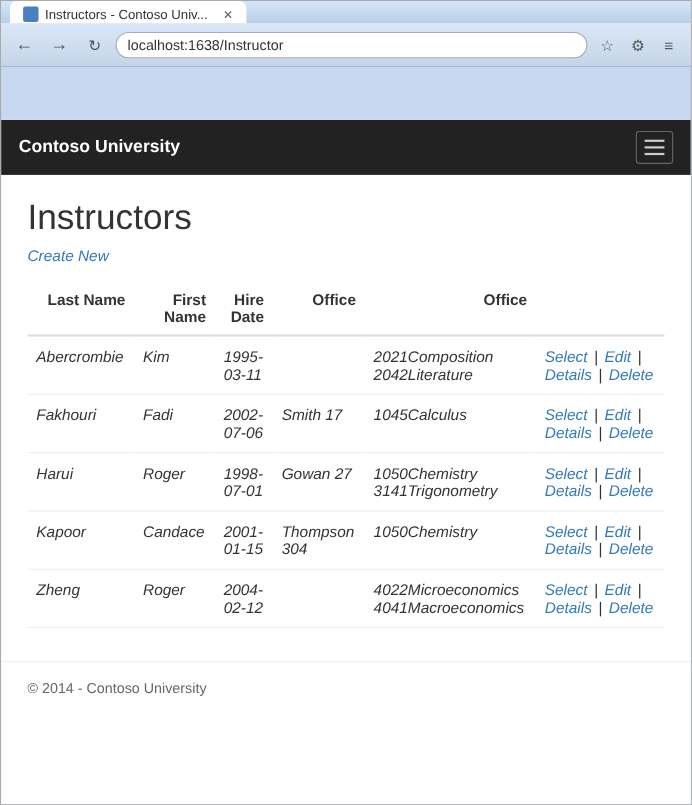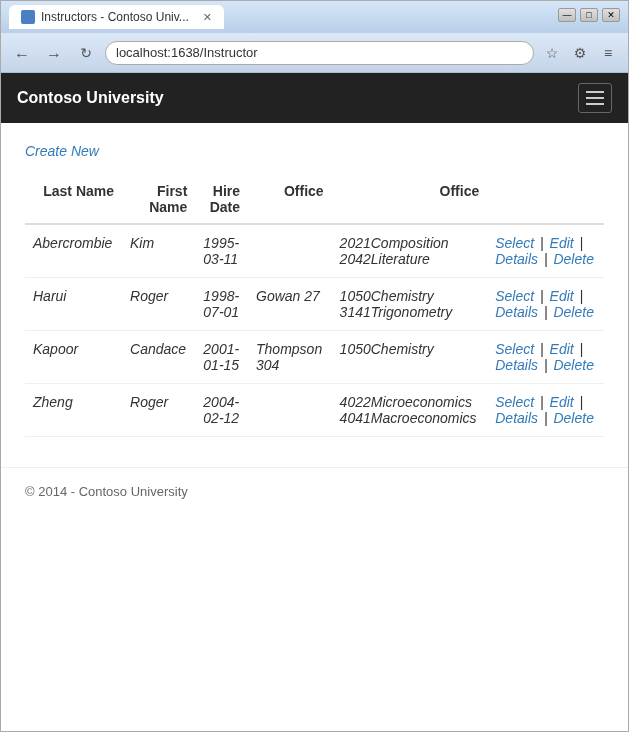--- a/index.html
+++ b/index.html
@@ -1,35 +1,35 @@
 <!DOCTYPE html>
 <html><head>
   <meta charset="utf-8">
   <style>
     * { margin: 0; padding: 0; box-sizing: border-box; }
     body { font-family: Arial, sans-serif; font-size: 14px; background: #fff; width: 629px; height: 732px; overflow: hidden; }
 
     
     .browser-outer { width: 629px; height: 732px; background: #c8d8f0; display: flex; flex-direction: column; border: 1px solid #aaa; }
-    .browser-titlebar { background: linear-gradient(to bottom, #d6e6f8, #b8cfe8); height: 32px; display: flex; align-items: center; padding: 0 8px; }
+    .browser-titlebar { background: linear-gradient(to bottom, #d6e6f8, #b8cfe8); height: 20px; display: flex; align-items: flex-start; padding: 0 8px; flex-direction: column; }
     .browser-tab { background: #fff; border-radius: 6px 6px 0 0; padding: 5px 12px; font-size: 12px; color: #333; display: flex; align-items: center; gap: 6px; min-width: 160px; }
     .browser-tab-icon { width: 14px; height: 14px; background: #4a7fc1; border-radius: 2px; display: inline-block; }
     .browser-tab-close { margin-left: 8px; color: #666; cursor: pointer; font-size: 11px; }
     .browser-titlebar-controls { margin-left: auto; margin-bottom: 4px; display: flex; gap: 4px; }
     .titlebar-btn { width: 18px; height: 14px; background: linear-gradient(to bottom, #e0e0e0, #c0c0c0); border: 1px solid #999; border-radius: 2px; display: flex; align-items: center; justify-content: center; font-size: 9px; cursor: pointer; }
 
     .browser-toolbar { background: linear-gradient(to bottom, #dce8f8, #c4d4e8); height: 40px; display: flex; align-items: center; padding: 0 8px; gap: 6px; border-bottom: 1px solid #aabbd0; }
     .nav-btn { width: 26px; height: 26px; display: flex; align-items: center; justify-content: center; cursor: pointer; color: #555; font-size: 16px; background: none; border: none; }
     .refresh-btn { font-size: 14px; }
     .address-bar { flex: 1; height: 24px; border: 1px solid #aaa; border-radius: 12px; padding: 0 10px; font-size: 13px; background: #fff; color: #333; outline: none; }
     .toolbar-icons { display: flex; gap: 4px; }
     .toolbar-icon-btn { width: 24px; height: 24px; display: flex; align-items: center; justify-content: center; cursor: pointer; color: #555; font-size: 14px; }
 
     
-    .browser-content { flex: 1; background: #fff; overflow: hidden; }
+    .browser-content { flex: 1; background: #fff; overflow: hidden; margin-top: 48px; }
 
     
     .navbar { background: #222; height: 50px; display: flex; align-items: center; padding: 0 16px; }
     .navbar-brand { color: #fff; font-size: 16px; font-weight: bold; }
     .navbar-toggle { margin-left: auto; width: 34px; height: 30px; border: 1px solid #666; border-radius: 3px; display: flex; flex-direction: column; align-items: center; justify-content: center; gap: 4px; cursor: pointer; }
     .navbar-toggle-bar { width: 18px; height: 2px; background: #ccc; }
 
     
     .main-content { padding: 20px 24px; }
     h1.page-title { font-size: 32px; font-weight: normal; color: #333; margin-bottom: 8px; }
@@ -83,40 +83,52 @@
     <div class="navbar">
       <span class="navbar-brand">Contoso University</span>
       <div class="navbar-toggle">
         <div class="navbar-toggle-bar"></div>
         <div class="navbar-toggle-bar"></div>
         <div class="navbar-toggle-bar"></div>
       </div>
     </div>
 
     <div class="main-content">
+      <h1 class="page-title">Instructors</h1>
       <a href="#" class="create-new-link">Create New</a>
 
       <table>
         <thead>
           <tr>
             <th>Last Name</th>
             <th>First<br>Name</th>
             <th>Hire<br>Date</th>
             <th>Office</th>
             <th>Office</th>
             <th></th>
           </tr>
         </thead>
         <tbody id="table-body">
         <tr>
               <td>Abercrombie</td>
               <td>Kim</td>
               <td>1995-<br>03-11</td>
               <td></td>
               <td class="courses-cell">2021Composition<br>2042Literature</td>
+              <td class="action-links">
+                <div><a href="#" class="action-link">Select</a><span class="separator"> | </span><a href="#" class="action-link">Edit</a><span class="separator"> |</span></div>
+                <div><a href="#" class="action-link">Details</a><span class="separator"> | </span><a href="#" class="action-link">Delete</a></div>
+              </td>
+            </tr>
+            <tr>
+              <td>Fakhouri</td>
+              <td>Fadi</td>
+              <td>2002-<br>07-06</td>
+              <td>Smith 17</td>
+              <td class="courses-cell">1045Calculus</td>
               <td class="action-links">
                 <div><a href="#" class="action-link">Select</a><span class="separator"> | </span><a href="#" class="action-link">Edit</a><span class="separator"> |</span></div>
                 <div><a href="#" class="action-link">Details</a><span class="separator"> | </span><a href="#" class="action-link">Delete</a></div>
               </td>
             </tr>
             <tr>
               <td>Harui</td>
               <td>Roger</td>
               <td>1998-<br>07-01</td>
               <td>Gowan 27</td>

